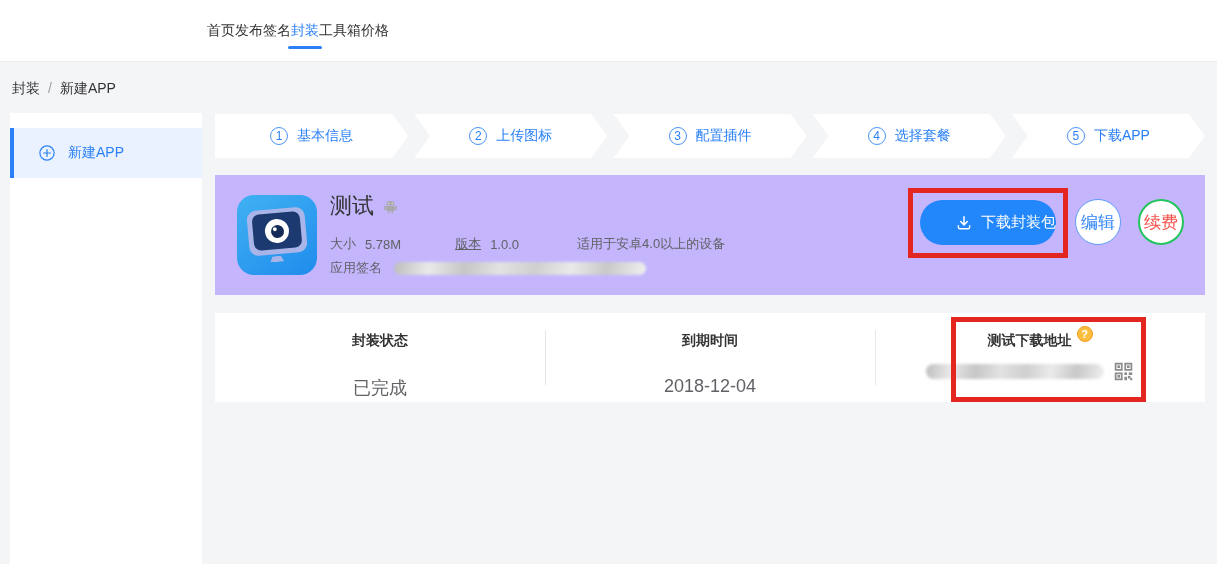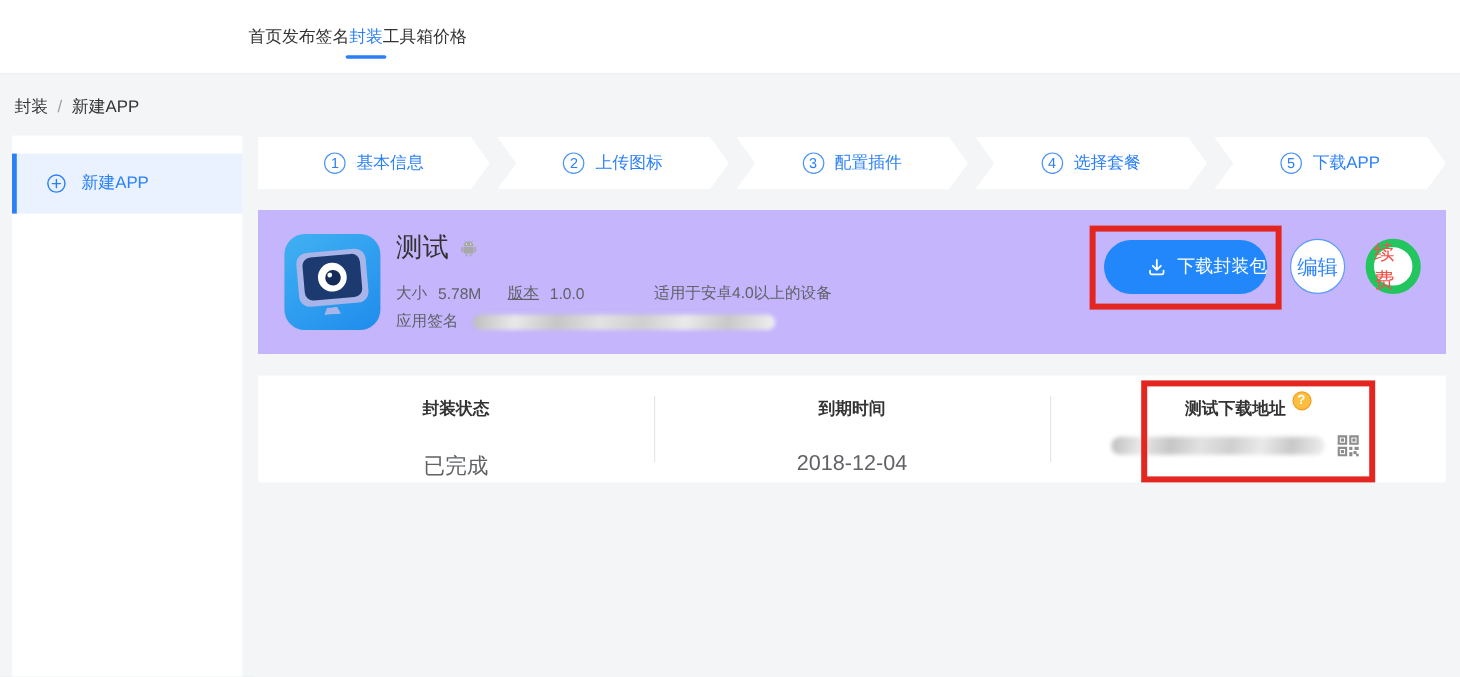--- a/index.html
+++ b/index.html
@@ -68,41 +68,41 @@
   .tv .glint { position:absolute; left:2px; top:2px; width:4px; height:4px;
     background:#fff; border-radius:50%; }
   .stand { width:14px; height:6px; background:#a9b5e8; margin-top:2px;
     clip-path:polygon(20% 0,80% 0,100% 100%,0 100%); transform:rotate(-5deg); }
 
   .app-title { position:absolute; left:115px; top:16px; font-size:22px; color:#333;
     display:flex; align-items:center; gap:8px; }
   .app-meta { position:absolute; left:115px; top:60px; font-size:13px; color:#606266;
     display:flex; align-items:center; }
   .app-meta .lbl { margin-right:9px; }
-  .app-meta .gap40 { margin-left:22px;text-decoration:underline; }
+  .app-meta .gap40 { margin-left:54px;text-decoration:underline; }
   .app-meta .gap55 { margin-left:58px; }
   .app-sig { position:absolute; left:115px; top:84px; display:flex; align-items:center; gap:12px;
     font-size:13px; color:#606266; }
 
   .redact {
     border-radius:8px; filter:blur(1.6px);
     background:linear-gradient(100deg,#bdbdbd 0%,#e9e9e9 14%,#c6c6c6 28%,#e2e2e2 42%,#cfcfcf 56%,#eaeaea 70%,#c8c8c8 84%,#f0f0f0 100%);
   }
   .sig-redact { width:252px; height:13px; }
   .url-redact { width:178px; height:15px; }
 
   .download-btn { position:absolute; left:705px; top:25px; width:136px; height:45px;
     border:none; border-radius:23px; background:#2187fb; color:#fff; font-size:15px;
     font-family:inherit; display:flex; align-items:center; justify-content:flex-end; gap:8px;
     cursor:pointer; }
   .circle-btn { position:absolute; top:24px; width:46px; height:46px; border-radius:50%;
     background:#fff; display:flex; align-items:center; justify-content:center;
     font-size:17px; cursor:pointer; }
   .circle-btn.edit { left:860px; border:1px solid #5a9cf8; color:#2f84f7; }
-  .circle-btn.renew { left:923px; border:7px solid #22c55e; color:#f4514a; }
+  .circle-btn.renew { left:923px; border:2px solid #22c55e; color:#f4514a;text-align:right; }
 
   
   .infopanel { position:absolute; left:215px; top:313px; width:990px; height:89px;
     background:#fff; display:flex; }
   .info-col { flex:1; position:relative; text-align:center; }
   .info-col + .info-col::before { content:""; position:absolute; left:0; top:17px;
     bottom:17px; width:1px; background:#e6e6e6; }
   .info-header { margin-top:19px; font-size:14px; font-weight:bold; color:#333;
     display:flex; align-items:center; justify-content:center; }
   .info-value { margin-top:26px; font-size:18px; color:#606266; }

